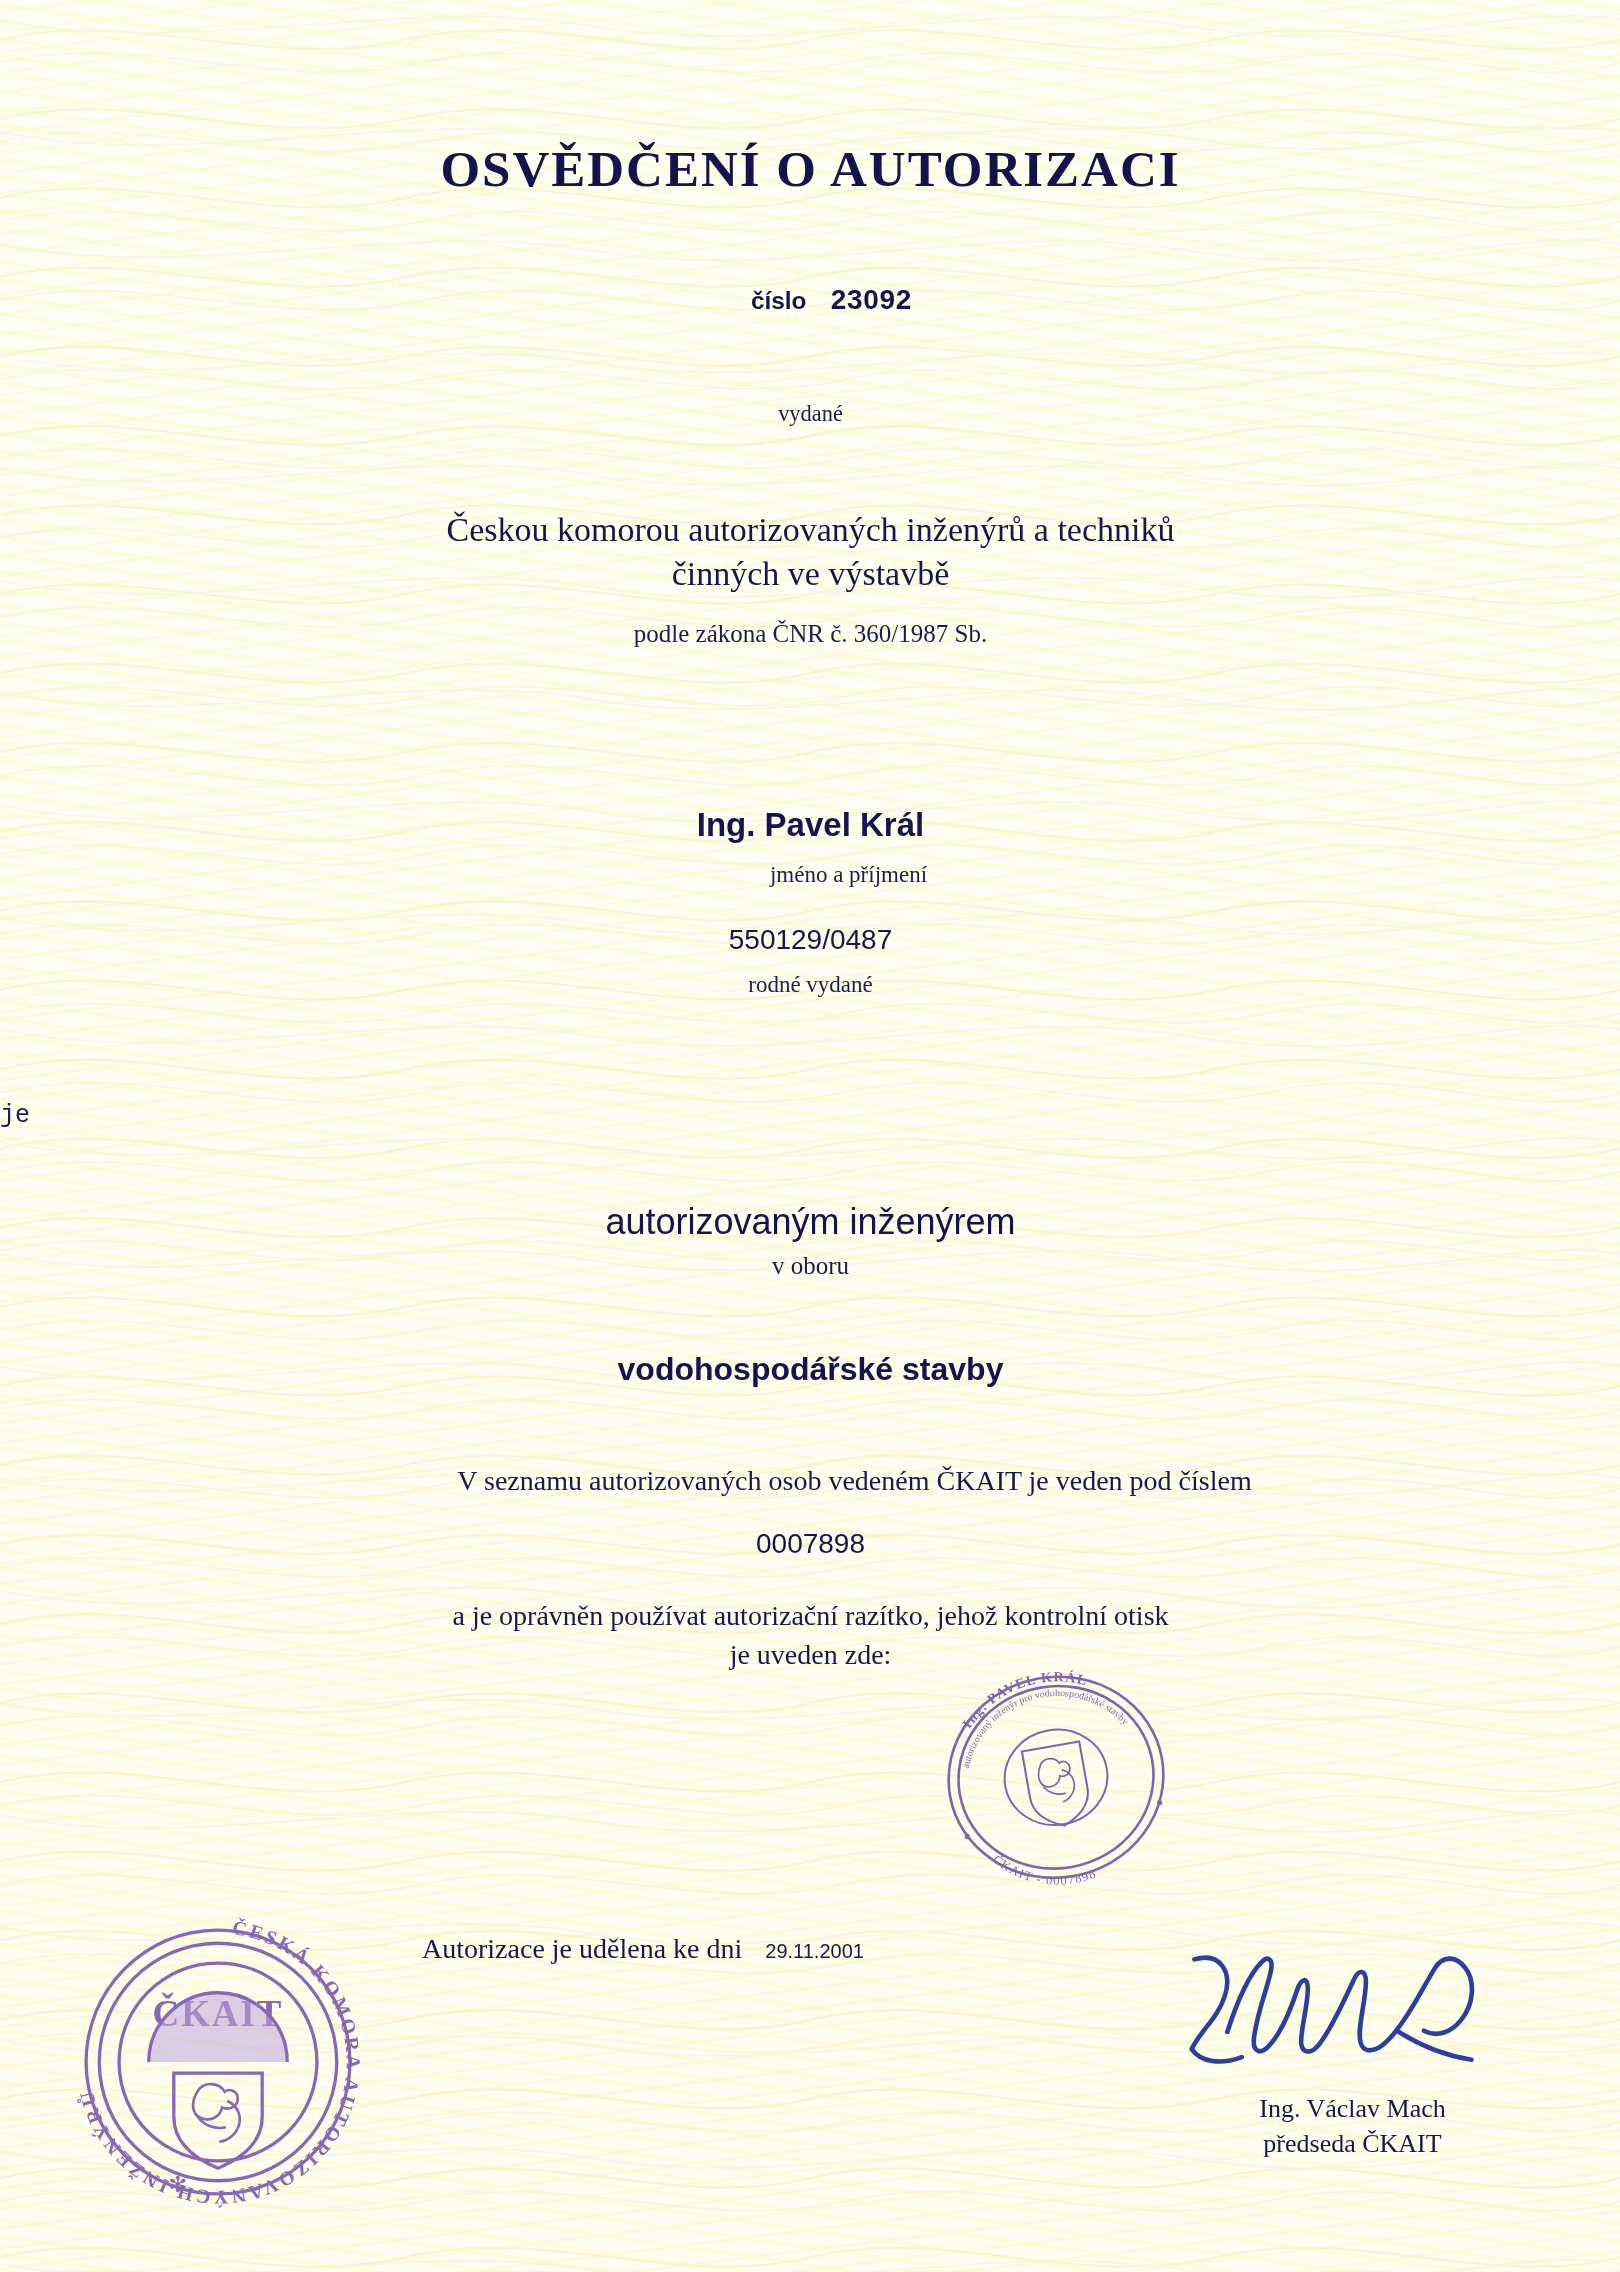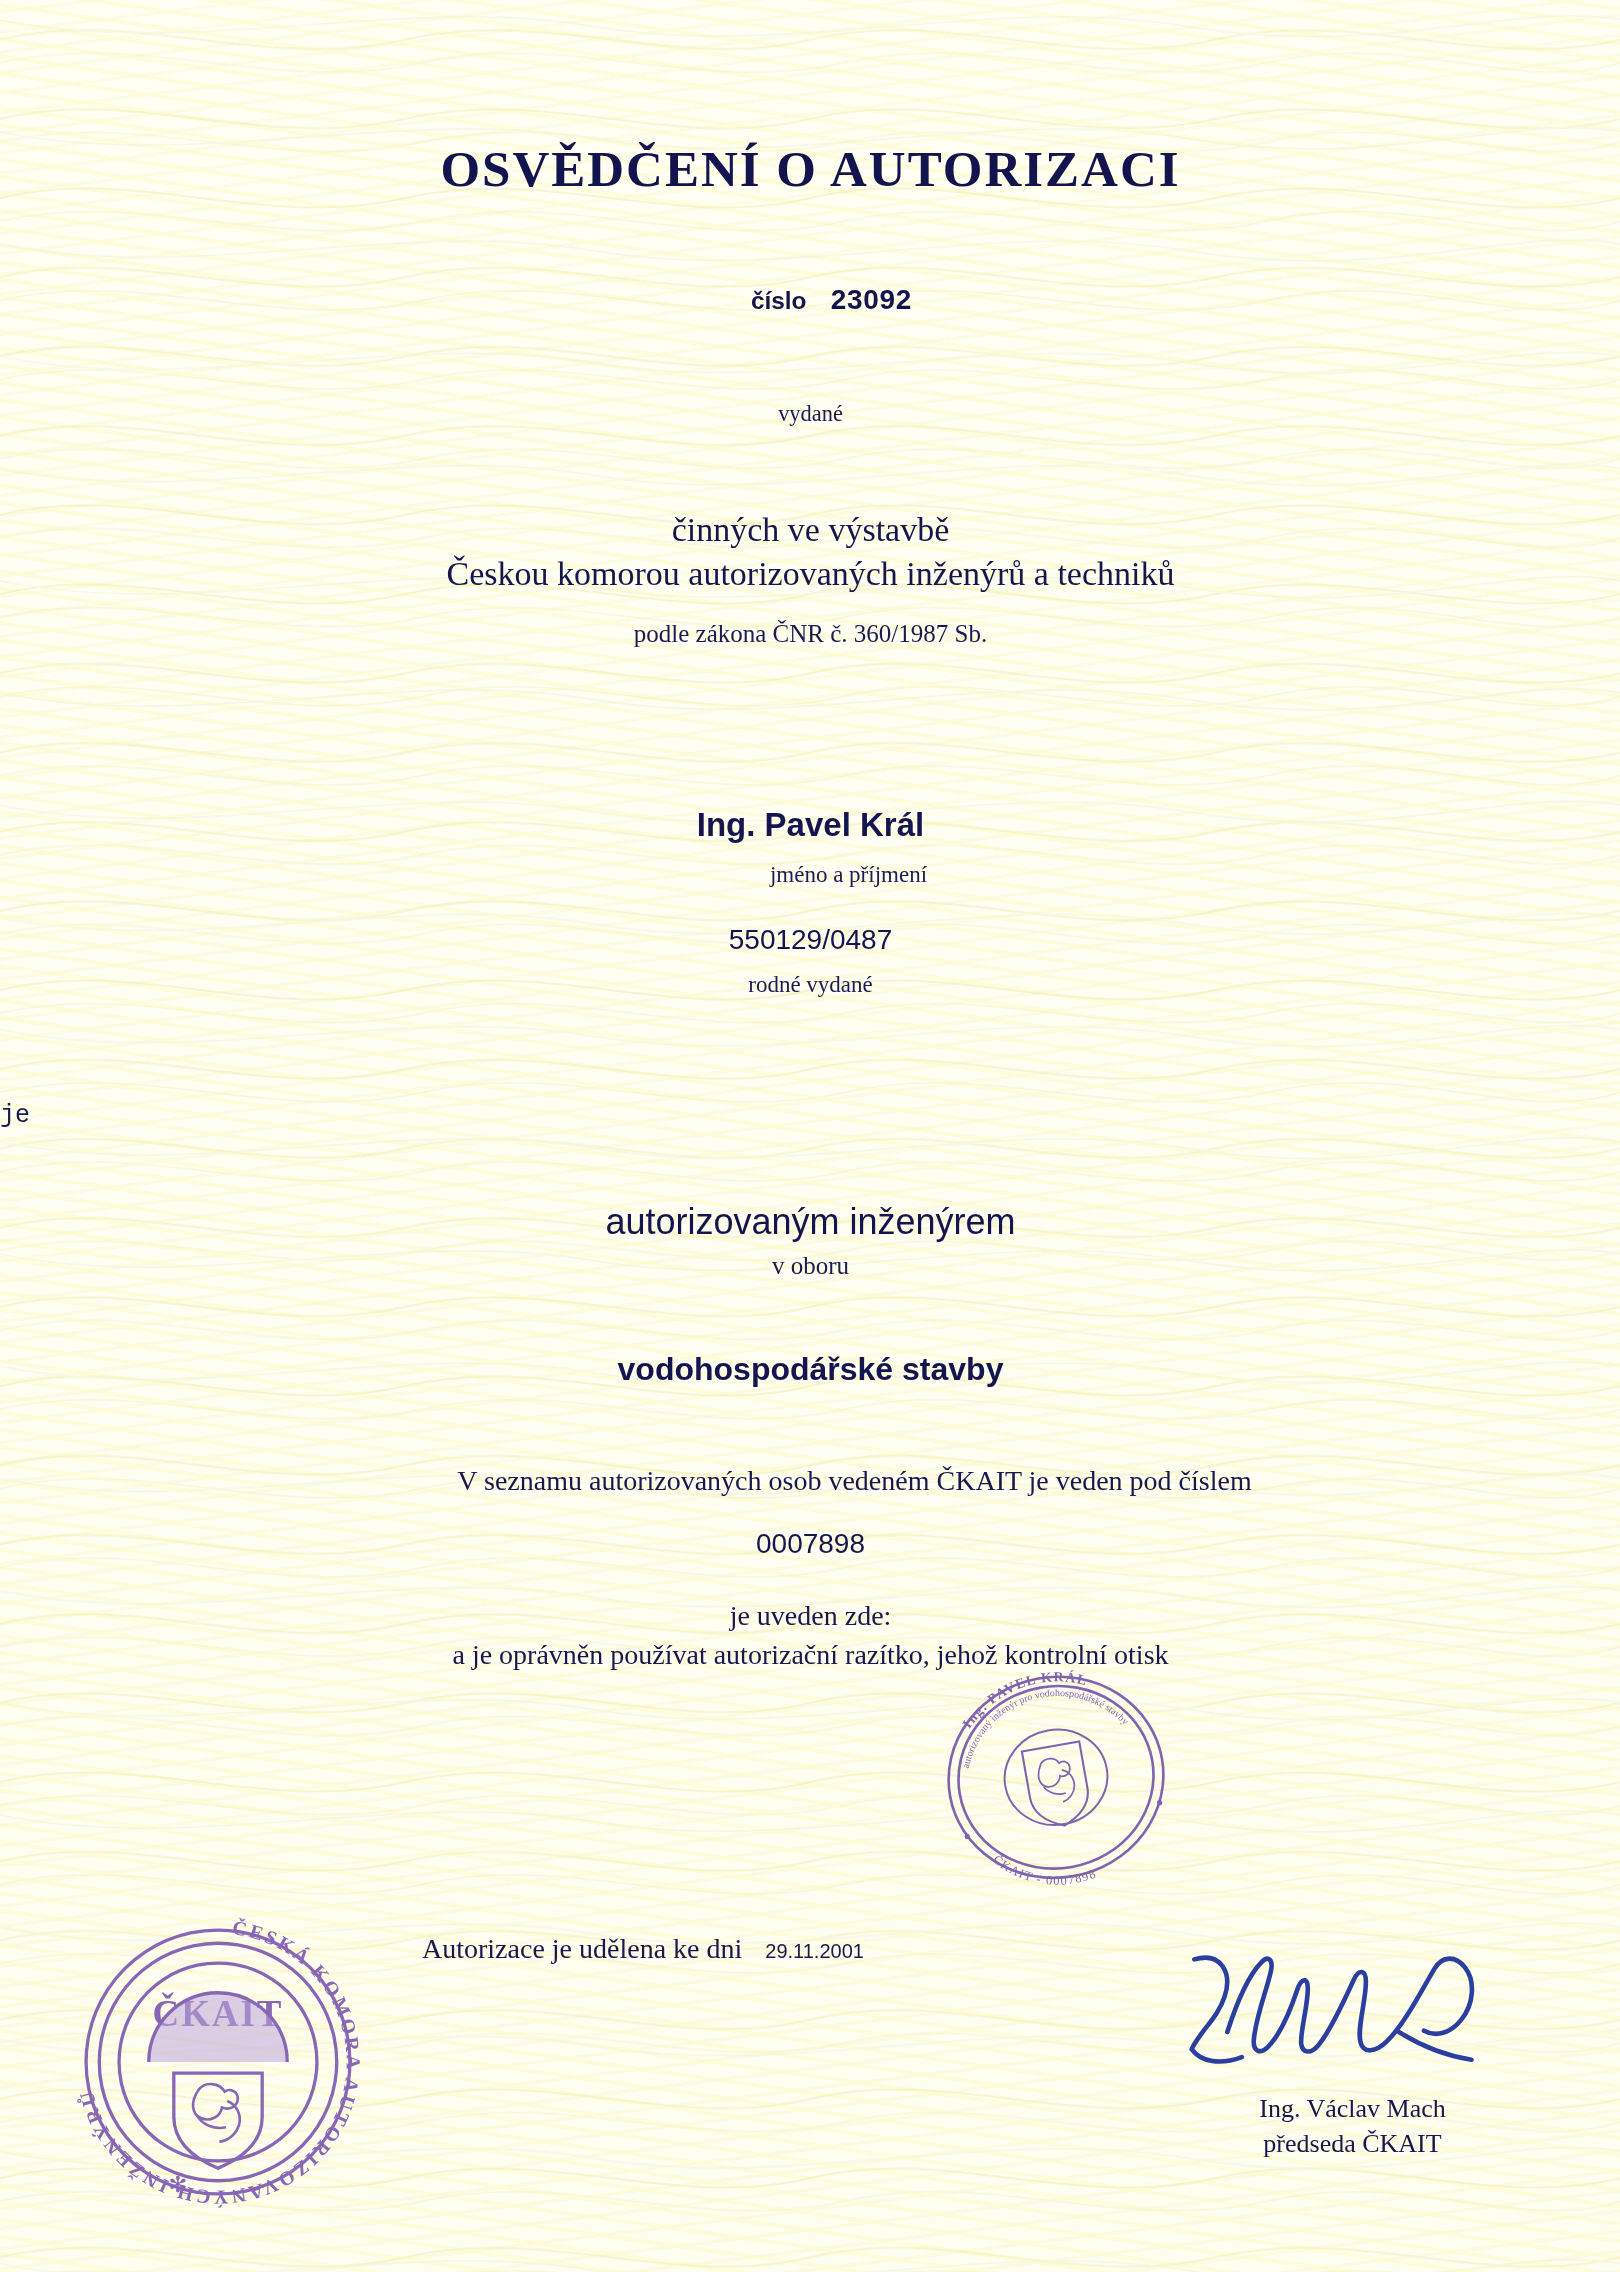--- a/index.html
+++ b/index.html
@@ -297,22 +297,22 @@
     <div class="title">OSVĚDČENÍ O AUTORIZACI</div>
 
     <div class="cislo-row">
       <span class="label">číslo</span>
       <span class="value">23092</span>
     </div>
 
     <div class="vydane">vydané</div>
 
     <div class="issuer">
+      <div>Českou komorou autorizovaných inženýrů a techniků</div>
       <div>činných ve výstavbě</div>
-      <div>Českou komorou autorizovaných inženýrů a techniků</div>
     </div>
 
     <div class="law">podle zákona ČNR č. 360/1987 Sb.</div>
 
     <div class="person-name">Ing. Pavel Král</div>
     <div class="person-name-caption">jméno a příjmení</div>
 
     <div class="birth-number">550129/0487</div>
     <div class="birth-caption">rodné vydané</div>
 
@@ -321,22 +321,22 @@
     <div class="role">autorizovaným inženýrem</div>
 
     <div class="v-oboru">v oboru</div>
 
     <div class="field">vodohospodářské stavby</div>
 
     <div class="registry-line">V seznamu autorizovaných osob vedeném ČKAIT je veden pod číslem</div>
     <div class="registry-number">0007898</div>
 
     <div class="stamp-note">
+      <div>a je oprávněn používat autorizační razítko, jehož kontrolní otisk</div>
       <div>je uveden zde:</div>
-      <div>a je oprávněn používat autorizační razítko, jehož kontrolní otisk</div>
     </div>
 
     <div class="date-line">
       <span>Autorizace je udělena ke dni</span>
       <span class="date-value">29.11.2001</span>
     </div>
 
     <div class="signer">
       <div>Ing. Václav Mach</div>
       <div>předseda ČKAIT</div>

